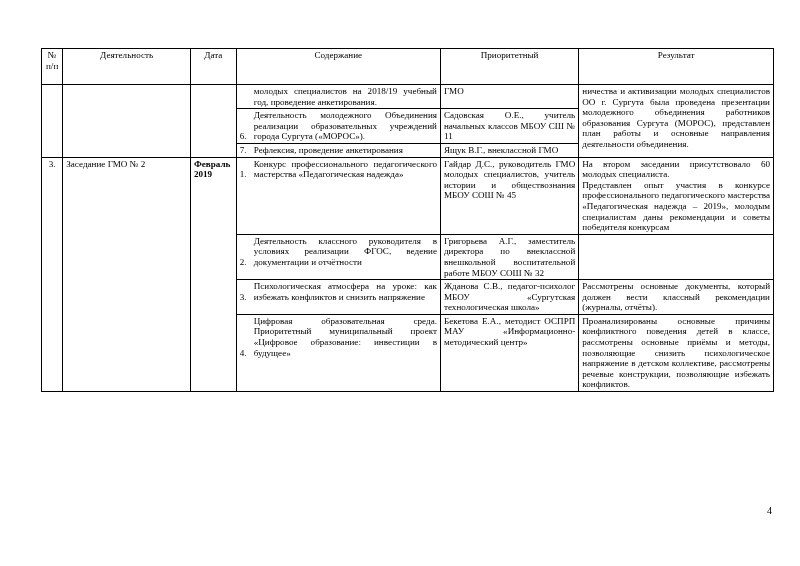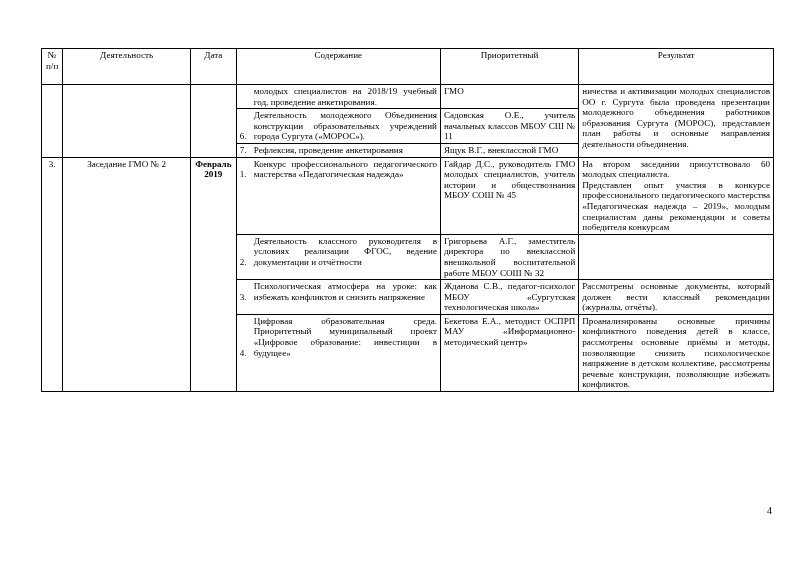--- a/index.html
+++ b/index.html
@@ -49,21 +49,21 @@
   }
   
   col.c-num    { width: 20px; }
   col.c-event  { width: 120px; }
   col.c-date   { width: 43px; }
   col.c-cont   { width: 192px; }
   col.c-resp   { width: 130px; }
   col.c-res    { width: 183px; }
 
   .just { text-align: justify; text-align-last: left; hyphens: manual; }
-  .ctr  { text-align: center; }
+  .ctr  { text-align: left; }
   .num-cell { text-align: center; }
 
   
   .itm {
     display: flex;
     gap: 3px;
     align-items: flex-end;
   }
   .itm .mk {
     flex: 0 0 auto;
@@ -126,21 +126,21 @@
           </div>
         </td>
         <td class="just">ГМО</td>
         <td class="just" rowspan="3">ничества и активизации молодых специалистов ОО г. Сургута была проведена презентации молодежного объединения работников образования Сургута (МОРОС), представлен план работы и основные направления деятельности объединения.</td>
       </tr>
 
       <tr>
         <td>
           <div class="itm">
             <span class="mk">6.</span>
-            <span class="bd">Деятельность молодежного Объединения конструкции образовательных учреждений города Сургута («МОРОС»).</span>
+            <span class="bd">Деятельность молодежного Объединения реализации образовательных учреждений города Сургута («МОРОС»).</span>
           </div>
         </td>
         <td class="just">Садовская О.Е., учитель начальных классов МБОУ СШ № 11</td>
       </tr>
 
       <tr>
         <td>
           <div class="itm">
             <span class="mk">7.</span>
             <span class="bd">Рефлексия, проведение анкетирования</span>

